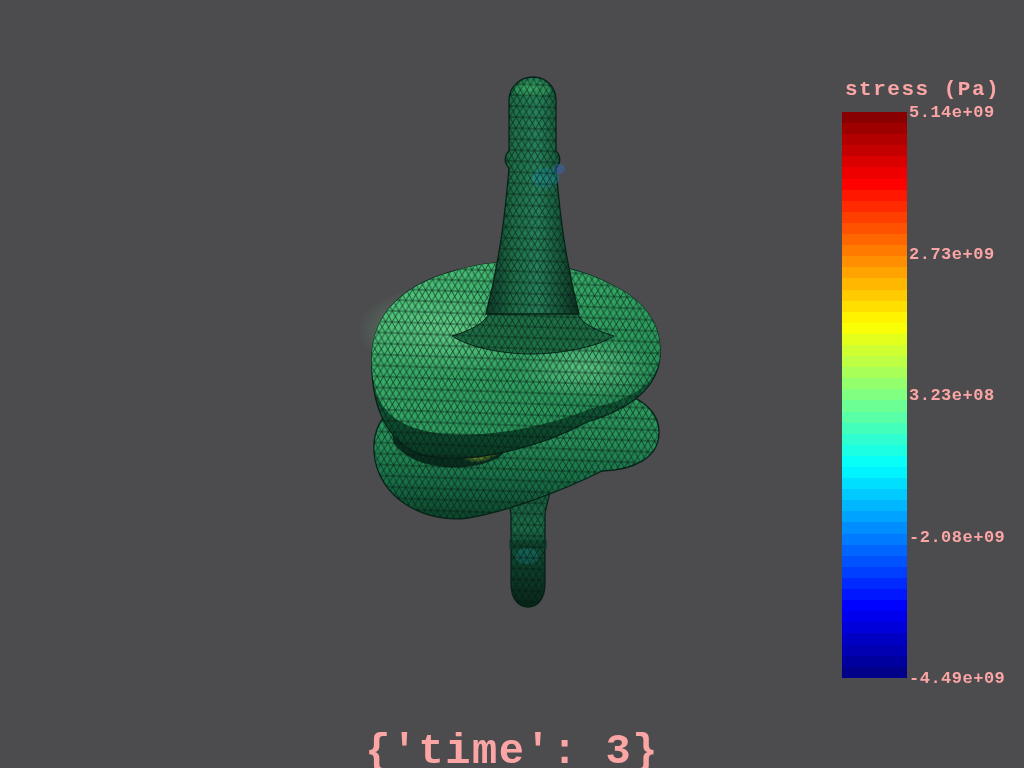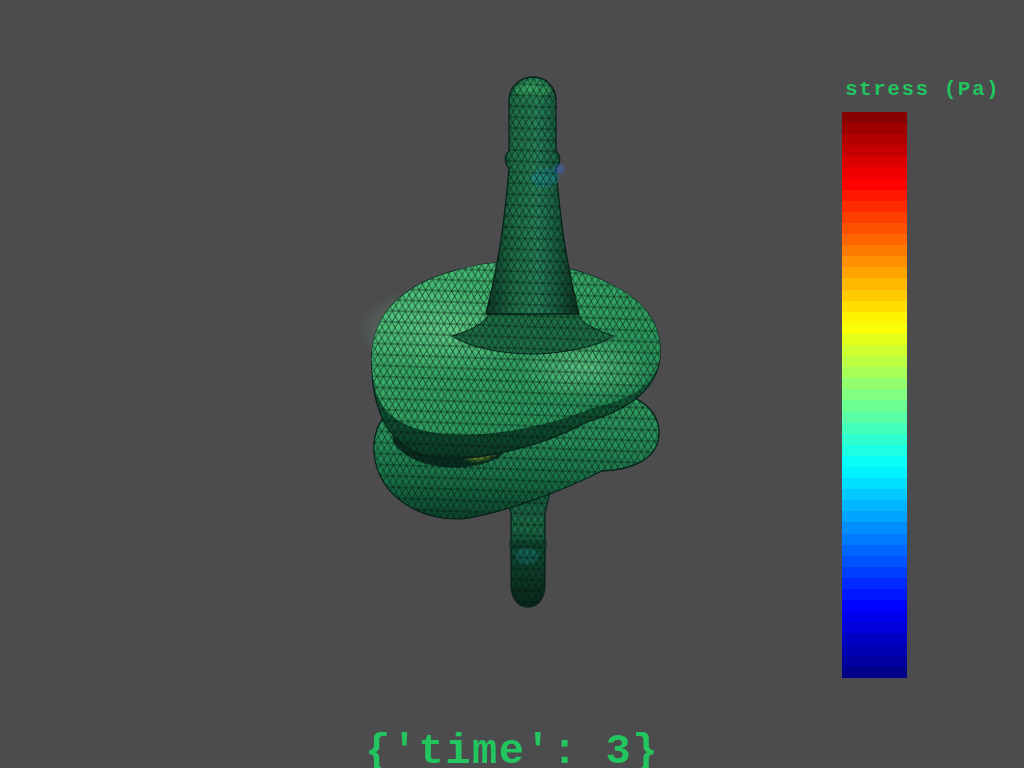--- a/index.html
+++ b/index.html
@@ -1,19 +1,19 @@
 <!DOCTYPE html>
 <html><head>
 <meta charset="utf-8">
 <style>
   html,body{margin:0;padding:0;background:#4c4c4e;}
   .scene{
     position:relative;width:1024px;height:768px;overflow:hidden;
     font-family:"Liberation Mono","DejaVu Sans Mono",monospace;
-    color:#22c55e;
+    color:#fca5a5;
   }
   .mesh-svg{position:absolute;left:0;top:0;width:1024px;height:768px;}
   .colorbar{position:absolute;left:842px;top:78px;width:182px;height:600px;}
   .cb-title{
     position:absolute;left:3px;top:0;white-space:pre;
     font-size:21px;font-weight:bold;letter-spacing:1.5px;
   }
   .cb-bar{
     position:absolute;left:0;top:34px;width:65px;height:566px;
     display:flex;flex-direction:column;
@@ -163,16 +163,23 @@
         <div class="cb-band" style="background: rgb(0, 42, 255);"></div>
         <div class="cb-band" style="background: rgb(0, 23, 255);"></div>
         <div class="cb-band" style="background: rgb(0, 2, 255);"></div>
         <div class="cb-band" style="background: rgb(0, 0, 237);"></div>
         <div class="cb-band" style="background: rgb(0, 0, 218);"></div>
         <div class="cb-band" style="background: rgb(0, 0, 197);"></div>
         <div class="cb-band" style="background: rgb(0, 0, 178);"></div>
         <div class="cb-band" style="background: rgb(0, 0, 158);"></div>
         <div class="cb-band" style="background: rgb(0, 0, 137);"></div>
       </div>
+    <div class="cb-ticks" id="cb-ticks">
+        <div class="cb-tick" style="top: 0%;">5.14e+09</div>
+        <div class="cb-tick" style="top: 25%;">2.73e+09</div>
+        <div class="cb-tick" style="top: 50%;">3.23e+08</div>
+        <div class="cb-tick" style="top: 75%;">-2.08e+09</div>
+        <div class="cb-tick" style="top: 100%;">-4.49e+09</div>
+      </div>
   </div>
 
   <div class="caption">{'time': 3}</div>
 </div>
 
 </body></html>

